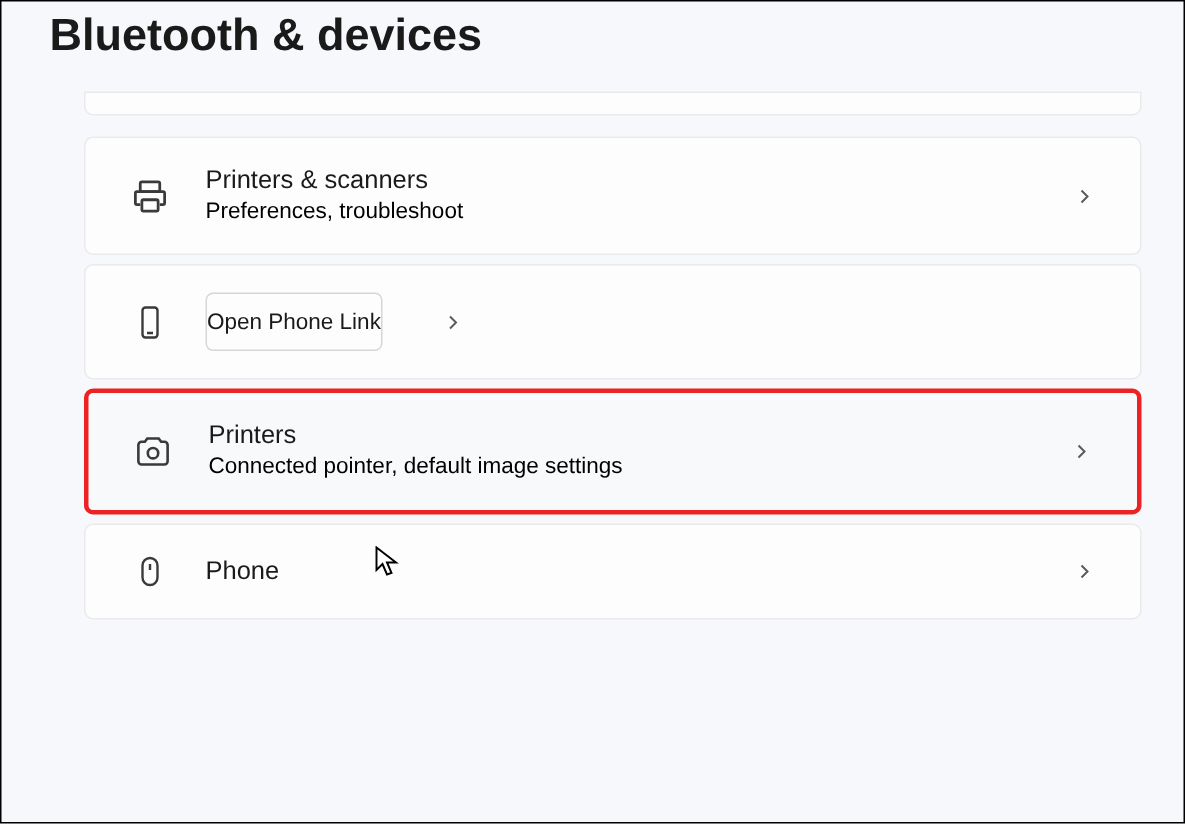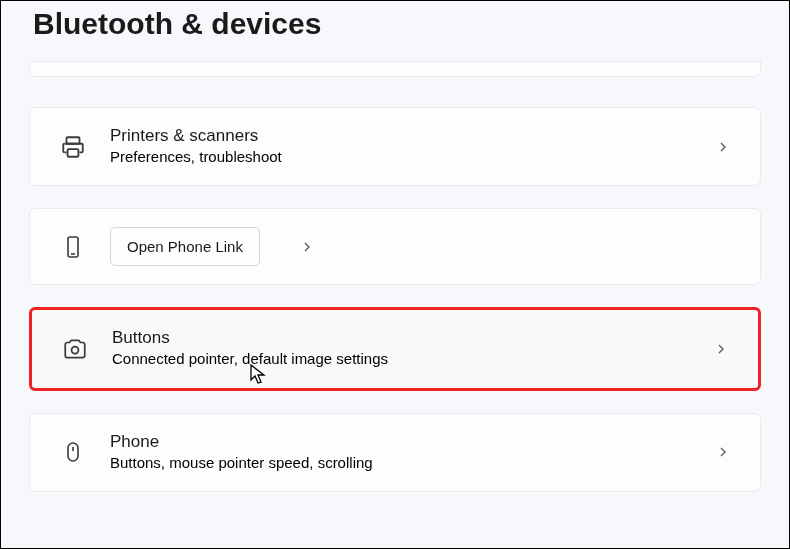--- a/index.html
+++ b/index.html
@@ -20,21 +20,22 @@
       font-size: 30px;
       font-weight: 600;
       color: #1a1a1a;
       padding: 6px 0 0 32px;
       margin-bottom: 20px;
     }
     .settings-list {
       padding: 0 28px;
       display: flex;
       flex-direction: column;
-      gap: 22px;
+      gap: 6px;
+      margin-left: 27px;
     }
     .partial-card-top {
       height: 16px;
       background: #fdfdfd;
       border: 1px solid #eaeaea;
       border-radius: 0 0 6px 6px;
       margin-bottom: 8px;
     }
     .setting-card {
       background: #fdfdfd;
@@ -74,21 +75,21 @@
     }
     .card-subtitle {
       font-size: 15px;
       color: #000000;
       line-height: 1.35;
     }
     .card-action-btn {
       background: #fdfdfd;
       border: 1px solid #d6d6d6;
       border-radius: 5px;
-      padding: 10px 16px;
+      padding: 10px 0;
       font-size: 15px;
       color: #1a1a1a;
       cursor: pointer;
       font-family: inherit;
       margin-right: 14px;
     }
     .chevron {
       width: 18px;
       height: 18px;
       display: flex;
@@ -150,40 +151,39 @@
   </div>
 
   <div class="setting-card highlighted">
     <span class="card-icon">
       <svg viewBox="0 0 24 24" width="26" height="26" fill="none" stroke="currentColor" stroke-width="1.6">
         <path d="M3 8a2 2 0 0 1 2-2h2l1.5-2h7L17 6h2a2 2 0 0 1 2 2v10a2 2 0 0 1-2 2H5a2 2 0 0 1-2-2V8z"></path>
         <circle cx="12" cy="13" r="3.2"></circle>
       </svg>
     </span>
     <div class="card-text">
-      <span class="card-title">Buttons</span>
+      <span class="card-title">Printers</span>
       <span class="card-subtitle">Connected pointer, default image settings</span>
     </div>
     <span class="chevron">
       <svg viewBox="0 0 24 24" width="16" height="16" fill="none" stroke="currentColor" stroke-width="2">
           <polyline points="9 6 15 12 9 18"></polyline>
         </svg>
     </span>
   </div>
 
   <div class="setting-card">
     <span class="card-icon">
       <svg viewBox="0 0 24 24" width="24" height="24" fill="none" stroke="currentColor" stroke-width="1.6">
         <rect x="7" y="3" width="10" height="18" rx="5"></rect>
         <line x1="12" y1="7" x2="12" y2="11"></line>
       </svg>
     </span>
     <div class="card-text">
       <span class="card-title">Phone</span>
-      <span class="card-subtitle">Buttons, mouse pointer speed, scrolling</span>
     </div>
     <span class="chevron">
       <svg viewBox="0 0 24 24" width="16" height="16" fill="none" stroke="currentColor" stroke-width="2">
           <polyline points="9 6 15 12 9 18"></polyline>
         </svg>
     </span>
   </div>
 
 </div>
 

